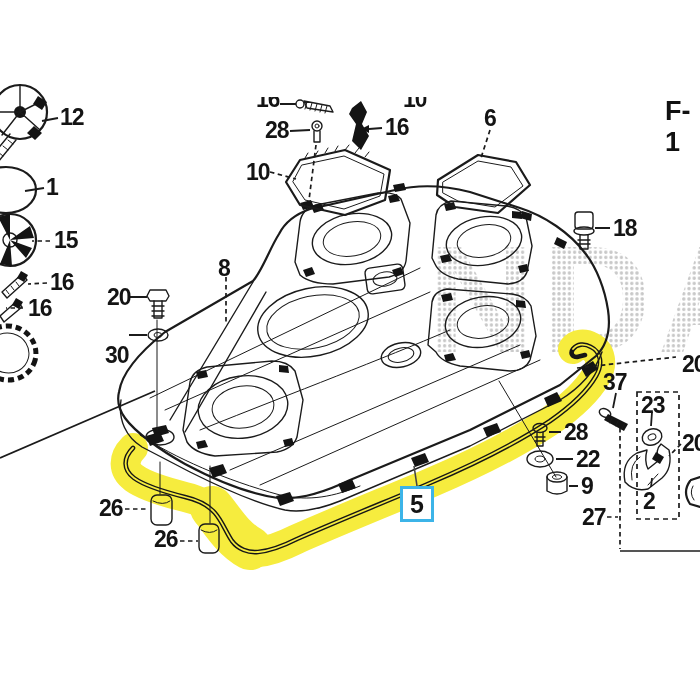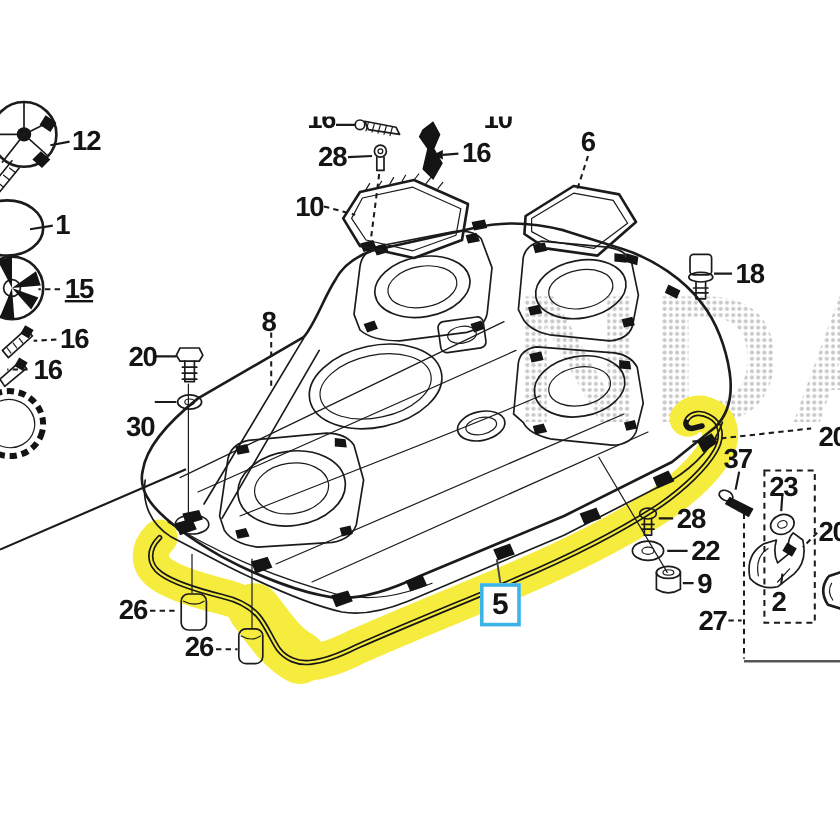--- a/index.html
+++ b/index.html
@@ -251,21 +251,21 @@
 
     <g>
       <rect x="637" y="392" width="42" height="127" fill="none" stroke="#1b1b1b" stroke-width="1.7" stroke-dasharray="5 4"></rect>
       <path class="ldd" d="M620,428 L620,549"></path>
       <line x1="620" y1="551" x2="700" y2="551" stroke="#555" stroke-width="2"></line>
     </g>
   </svg>
 
   <div class="lbl" style="left:60px;top:106px;">12</div>
   <div class="lbl" style="left:46px;top:176px;">1</div>
-  <div class="lbl" style="left:54px;top:229px;text-decoration:underline;">15</div>
+  <div class="lbl" style="left:54px;top:229px;">15</div>
   <div class="lbl" style="left:50px;top:271px;">16</div>
   <div class="lbl" style="left:28px;top:297px;">16</div>
   <div class="lbl cut-top" style="left:256px;top:88px;">16</div>
   <div class="lbl" style="left:265px;top:119px;">28</div>
   <div class="lbl" style="left:385px;top:116px;">16</div>
   <div class="lbl cut-top" style="left:403px;top:88px;">10</div>
   <div class="lbl" style="left:246px;top:161px;">10</div>
   <div class="lbl" style="left:484px;top:107px;">6</div>
   <div class="lbl" style="left:613px;top:217px;">18</div>
   <div class="lbl" style="left:218px;top:257px;">8</div>
@@ -280,13 +280,14 @@
   <div class="lbl" style="left:581px;top:475px;">9</div>
   <div class="lbl" style="left:643px;top:490px;">2</div>
   <div class="lbl" style="left:582px;top:506px;">27</div>
   <div class="lbl" style="left:682px;top:353px;">20</div>
   <div class="lbl" style="left:682px;top:432px;">20</div>
 
   <div id="sel-box">
     <span>5</span>
   </div>
 
+  <div class="figcode" style="left:665px;top:96px;">F-1</div>
 </div>
 
 </body></html>

